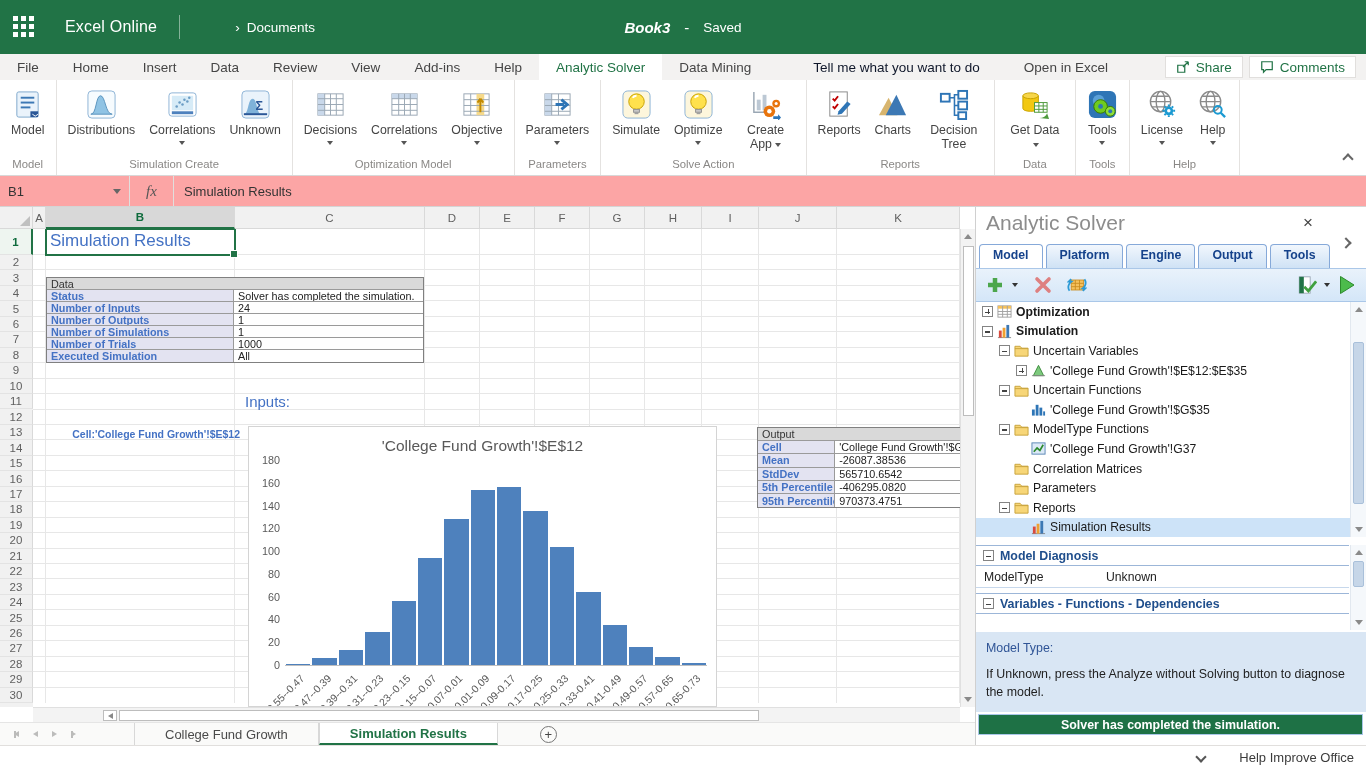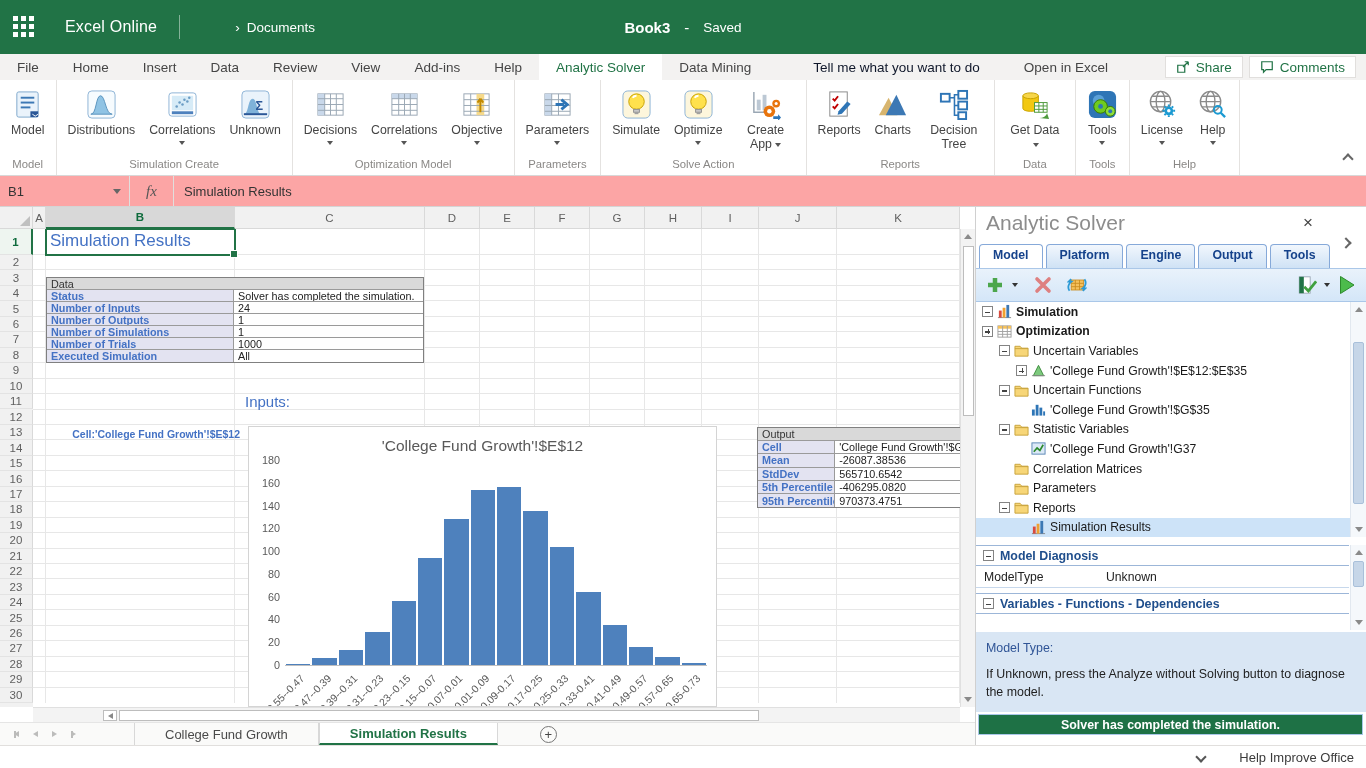--- a/index.html
+++ b/index.html
@@ -11,21 +11,21 @@
   #topbar { position:absolute; left:0; top:0; width:1366px; height:54px; background:#217346;
     display:flex; align-items:center; color:#fff; }
   .waffle { width:22px; height:22px; margin-left:13px; display:grid; grid-template-columns:repeat(3,6px);
     grid-template-rows:repeat(3,6px); gap:2px; cursor:pointer; }
   .waffle span { background:#fff; width:5px; height:5px; }
   #app-title { font-size:16px; margin-left:30px; letter-spacing:.2px; }
   .tb-div { width:1px; height:24px; background:rgba(255,255,255,.45); margin-left:22px; }
   #crumb { font-size:13.5px; margin-left:55px; display:flex; align-items:center; gap:7px; }
   #doc-title { position:absolute; left:50%; transform:translateX(-50%); font-size:15px;
     display:flex; gap:14px; align-items:center; }
-  #doc-title b { font-weight:bold; }
+  #doc-title b { font-weight:bold;font-style:italic; }
   #doc-title .status { font-size:13.5px; }
 
   
   #menubar { position:absolute; left:0; top:54px; width:1366px; height:26px; background:#f3f2f1;
     display:flex; align-items:stretch; font-size:13.5px; color:#454545; }
   #menu-tabs { display:flex; align-items:stretch; }
   .mtab { padding:0 17px; display:flex; align-items:center; cursor:pointer; white-space:nowrap; }
   .mtab.active { background:#fff; color:#217346; }
   .mtab.tellme { margin-left:28px; color:#0f172a; }
   .mtab.openx { margin-left:10px; }
@@ -777,38 +777,38 @@
         <div class="tcaret"></div>
         <div class="ticon">
           <svg viewBox="0 0 18 20">
             <path d="M2.5 1.5 L16 10 L2.5 18.5 Z" fill="#4cbb4c" stroke="#2c8a2c"></path>
           </svg>
         </div>
       </div>
     <div id="panel-tree">
       <div id="tree-rows">
           <div class="trow" style="padding-left: 6px;">
+            <span class="expander plus"></span>
+            <span class="ticon-sm"><svg viewBox="0 0 16 16">
+                <rect x="1" y="2" width="14" height="12" fill="#fff" stroke="#a0a0a0"></rect>
+                <rect x="1" y="2" width="14" height="3" fill="#f5c15c"></rect>
+                <path d="M1 8 h14 M1 11 h14 M6 2 v12 M11 2 v12" stroke="#a0a0a0"></path>
+              </svg></span>
+            <b>Optimization</b>
+          </div>
+          <div class="trow" style="padding-left: 6px;">
             <span class="expander"></span>
             <span class="ticon-sm"><svg viewBox="0 0 16 16">
                 <path d="M1 14.5 h14" stroke="#888"></path>
                 <rect x="2" y="7" width="3" height="7.5" fill="#d94a3d"></rect>
                 <rect x="6" y="4" width="3" height="10.5" fill="#f0a030"></rect>
                 <rect x="10" y="1" width="3" height="13.5" fill="#3c78b4"></rect>
               </svg></span>
             <b>Simulation</b>
           </div>
-          <div class="trow" style="padding-left: 6px;">
-            <span class="expander plus"></span>
-            <span class="ticon-sm"><svg viewBox="0 0 16 16">
-                <rect x="1" y="2" width="14" height="12" fill="#fff" stroke="#a0a0a0"></rect>
-                <rect x="1" y="2" width="14" height="3" fill="#f5c15c"></rect>
-                <path d="M1 8 h14 M1 11 h14 M6 2 v12 M11 2 v12" stroke="#a0a0a0"></path>
-              </svg></span>
-            <b>Optimization</b>
-          </div>
           <div class="trow" style="padding-left: 23px;">
             <span class="expander"></span>
             <span class="ticon-sm"><svg viewBox="0 0 16 16">
                 <path d="M1 3.5 h5.5 l1.8 2 H15 v8.5 H1 z" fill="#f7d678" stroke="#c8a23c"></path>
                 <path d="M1 6 h14" stroke="#c8a23c"></path>
               </svg></span>
             <span>Uncertain Variables</span>
           </div>
           <div class="trow" style="padding-left: 40px;">
             <span class="expander plus"></span>
@@ -835,21 +835,21 @@
                 <rect x="13" y="10" width="2" height="4.5" fill="#2e75b6"></rect>
               </svg></span>
             <span>'College Fund Growth'!$G$35</span>
           </div>
           <div class="trow" style="padding-left: 23px;">
             <span class="expander"></span>
             <span class="ticon-sm"><svg viewBox="0 0 16 16">
                 <path d="M1 3.5 h5.5 l1.8 2 H15 v8.5 H1 z" fill="#f7d678" stroke="#c8a23c"></path>
                 <path d="M1 6 h14" stroke="#c8a23c"></path>
               </svg></span>
-            <span>Statistic Variables</span>
+            <span>ModelType Functions</span>
           </div>
           <div class="trow" style="padding-left: 40px;">
             <span class="expander none"></span>
             <span class="ticon-sm"><svg viewBox="0 0 16 16">
                 <rect x="1" y="2" width="14" height="12" fill="#dce9f7" stroke="#5a86b4"></rect>
                 <path d="M3 11.5 l3.5-4 3 2.5 3.5-6" stroke="#2c8a2c" stroke-width="1.8" fill="none"></path>
               </svg></span>
             <span>'College Fund Growth'!G37</span>
           </div>
           <div class="trow" style="padding-left: 23px;">

